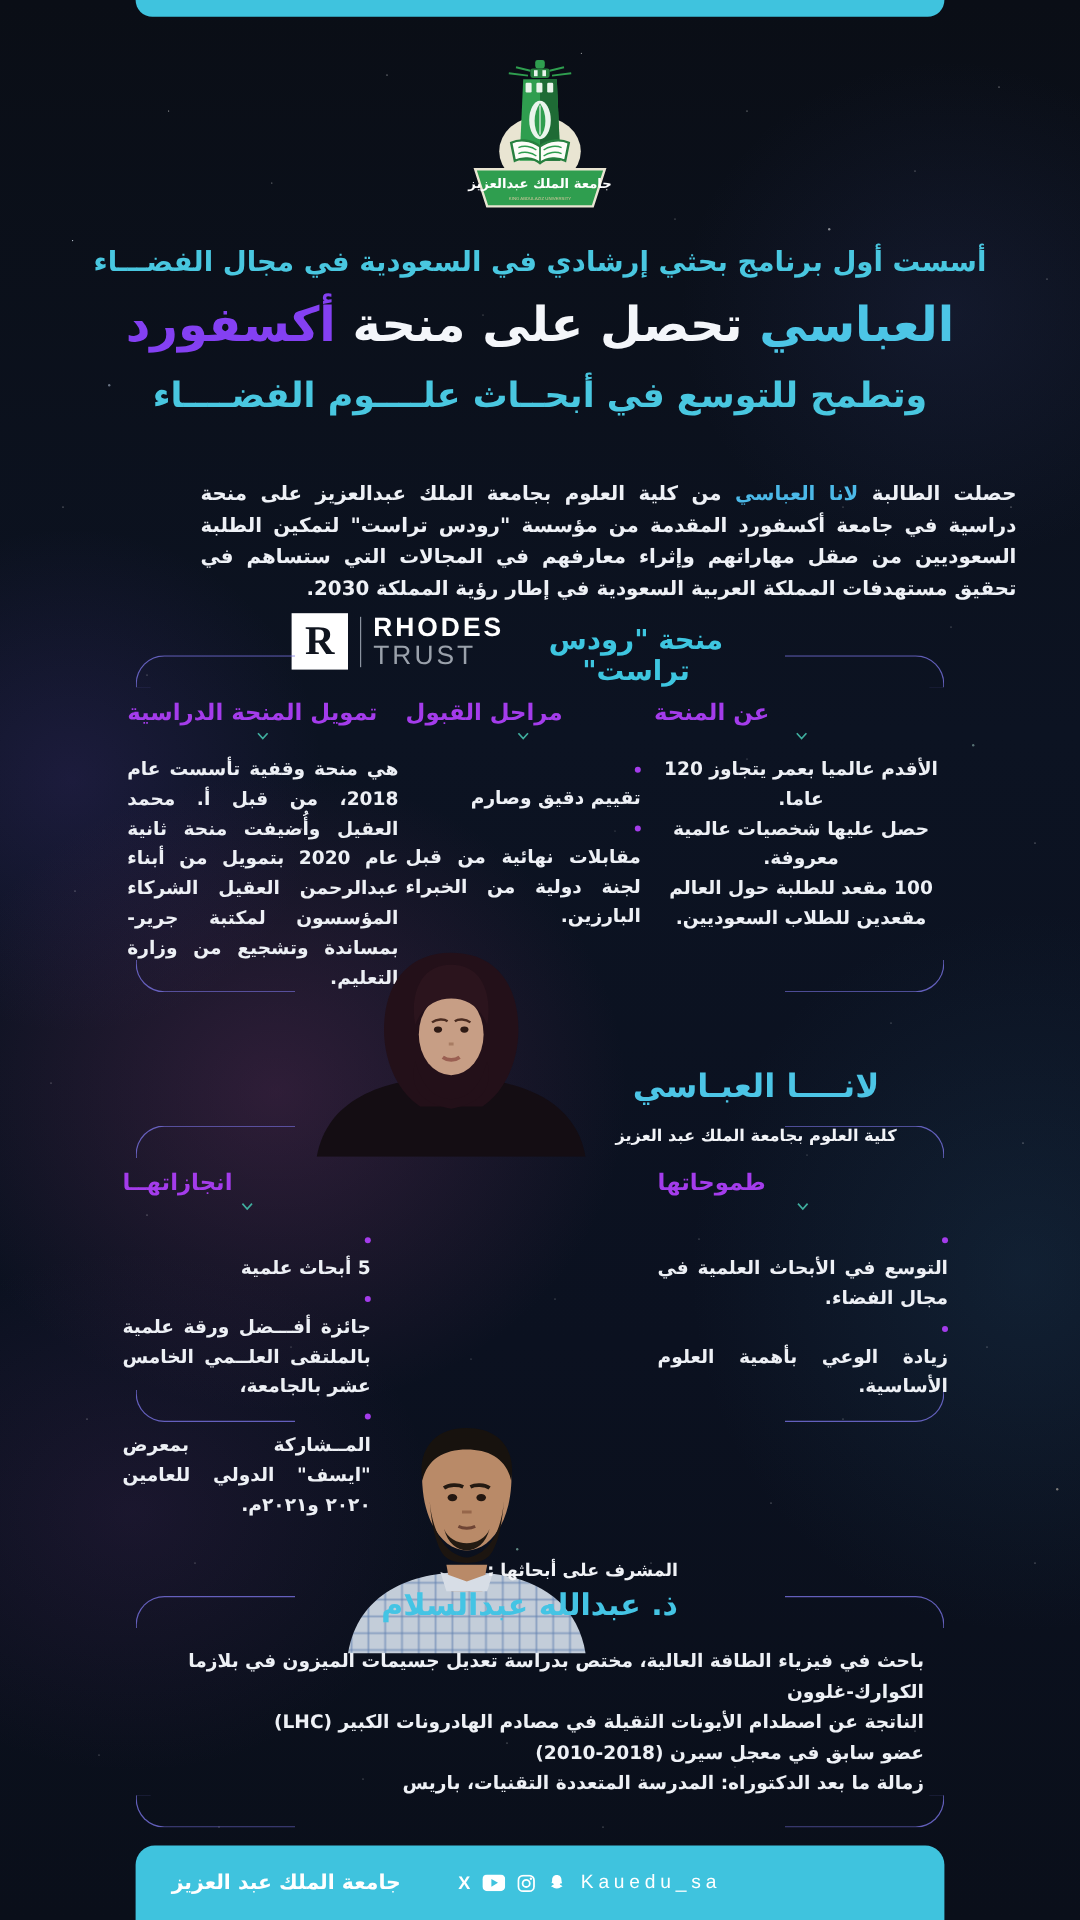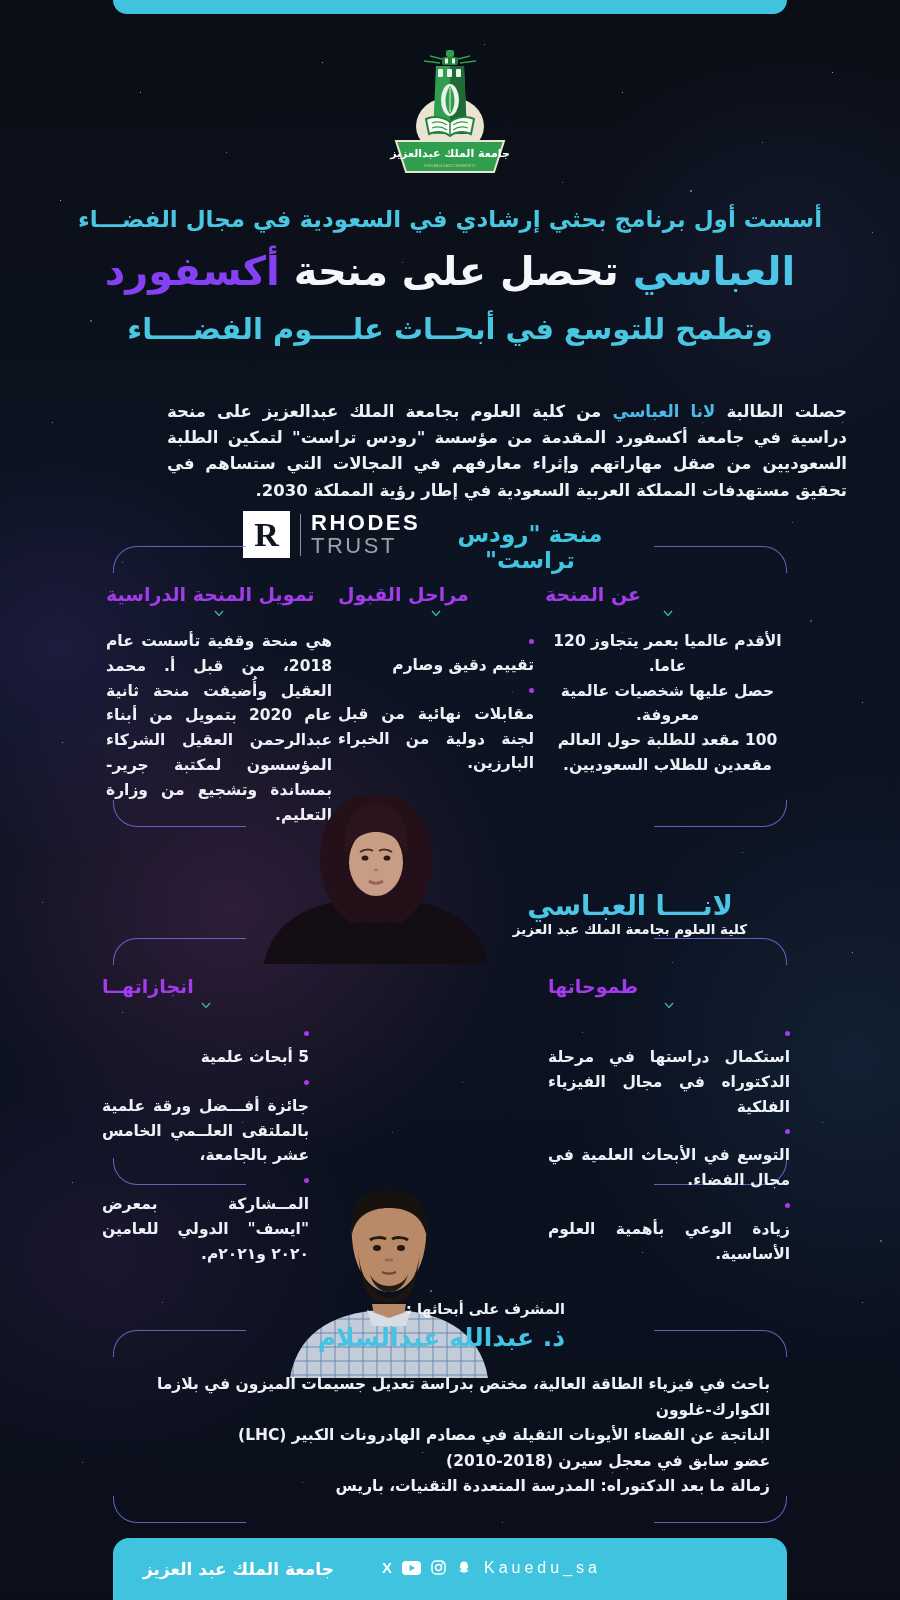--- a/index.html
+++ b/index.html
@@ -33,21 +33,21 @@
     672px 962px rgba(255,255,255,.4),742px 852px rgba(255,255,255,.5),622px 632px rgba(255,255,255,.4),
     512px 692px rgba(255,255,255,.35),332px 892px rgba(255,255,255,.4);}
   .stars2{position:absolute;top:0;left:0;width:2px;height:2px;border-radius:50%;background:transparent;
     box-shadow:690px 190px rgba(255,255,255,.5),90px 320px rgba(220,235,255,.45),810px 620px rgba(200,255,240,.4),
     430px 1540px rgba(255,255,255,.45),250px 690px rgba(255,230,240,.35),880px 1240px rgba(255,240,220,.45),
     300px 1560px rgba(255,255,255,.4),430px 1290px rgba(180,255,230,.5);}
 
   .topbar{position:absolute;left:113px;top:0;width:674px;height:14px;background:#3fc3de;border-radius:0 0 14px 14px;}
   .footbar{position:absolute;left:113px;top:1538px;width:674px;height:62px;background:#3fc3de;border-radius:16px 16px 0 0;
     display:flex;align-items:center;justify-content:center;}
-  .footcontent{display:flex;align-items:flex-start;transform:translateX(-78px);direction:ltr;}
+  .footcontent{display:flex;align-items:center;transform:translateX(-78px);direction:ltr;}
   .foot-uni{color:#fff;font-weight:bold;font-size:17px;direction:rtl;}
   .foot-icons{display:flex;align-items:center;gap:10px;margin-left:48px;}
   .foot-handle{color:#fff;font-family:"Liberation Sans",sans-serif;font-size:16px;letter-spacing:4px;margin-left:12px;}
 
   .kau-logo{position:absolute;left:380px;top:48px;width:140px;height:132px;}
 
   .headline{position:absolute;left:0;top:206px;width:900px;text-align:center;direction:rtl;}
   .hl1{color:#49c7e0;font-size:23px;font-weight:bold;letter-spacing:.2px;}
   .hl2{margin-top:16px;font-size:40px;font-weight:bold;color:#f4f6fa;}
   .hl2 .name{color:#4cc5e6;}
@@ -80,21 +80,21 @@
   .col-body{margin-top:12px;color:#edf0f5;font-size:15.5px;line-height:1.6;font-weight:bold;}
   .t-just{text-align:justify;}
   .t-center{text-align:center;}
   .bullet-item{display:flex;gap:9px;align-items:flex-start;flex-direction:column;}
   .bullet-item .dot{flex:none;width:5px;height:5px;border-radius:50%;background:#a43ceb;margin-top:10px;}
   .bullet-item .bi-text{flex:1;text-align:justify;}
 
   .lana-photo{position:absolute;left:250px;top:792px;width:252px;height:172px;}
   .lana-id{position:absolute;left:495px;top:890px;width:270px;text-align:center;direction:rtl;}
   .lana-name{color:#4cc5e6;font-size:27px;font-weight:bold;}
-  .lana-sub{margin-top:0;color:#f2f4f8;font-size:13.5px;font-weight:bold;}
+  .lana-sub{margin-top:18px;color:#f2f4f8;font-size:13.5px;font-weight:bold;}
 
   .sup-photo{position:absolute;left:272px;top:1186px;width:235px;height:192px;}
   .sup-id{position:absolute;left:250px;top:1301px;width:315px;direction:rtl;text-align:right;}
   .sup-label{color:#f0f2f6;font-size:14.5px;font-weight:bold;}
   .sup-name{margin-top:6px;color:#44c4e4;font-size:25px;font-weight:bold;}
   .sup-bio{position:absolute;left:105px;top:1372px;width:665px;direction:rtl;text-align:right;
     color:#eef1f6;font-size:15.5px;line-height:1.65;font-weight:bold;}
 
   .icon-x{color:#fff;font-family:"Liberation Sans",sans-serif;font-weight:bold;font-size:15px;}
 </style>
@@ -227,24 +227,20 @@
   <div class="corner c-tr" style="right:113px;top:938px;"></div>
   <div class="corner c-bl" style="left:113px;top:1158px;"></div>
   <div class="corner c-br" style="right:113px;top:1158px;"></div>
 
   <div class="col" style="left:548px;top:975px;width:242px;">
     <div class="col-title">طموحاتها</div>
     <svg class="chev" viewBox="0 0 10 7">
         <polyline points="1,1 5,5.5 9,1" stroke="#3fae9e" stroke-width="1.4" fill="none"></polyline>
       </svg>
     <div class="col-body bullets">
-      <div class="bullet-item">
-          <span class="dot"></span>
-          <span class="bi-text">استكمال دراستها في مرحلة الدكتوراه في مجال الفيزياء الفلكية</span>
-        </div>
       <div class="bullet-item">
           <span class="dot"></span>
           <span class="bi-text">التوسع في الأبحاث العلمية في مجال الفضاء.</span>
         </div>
       <div class="bullet-item">
           <span class="dot"></span>
           <span class="bi-text">زيادة الوعي بأهمية العلوم الأساسية.</span>
         </div>
     </div>
   </div>
@@ -299,21 +295,21 @@
     <div class="sup-name">ذ. عبدالله عبدالسلام</div>
   </div>
 
   <div class="corner c-tl" style="left:113px;top:1330px;"></div>
   <div class="corner c-tr" style="right:113px;top:1330px;"></div>
   <div class="corner c-bl" style="left:113px;top:1496px;"></div>
   <div class="corner c-br" style="right:113px;top:1496px;"></div>
 
   <div class="sup-bio">
     <div>باحث في فيزياء الطاقة العالية، مختص بدراسة تعديل جسيمات الميزون في بلازما الكوارك-غلوون</div>
-    <div>الناتجة عن الفضاء الأيونات الثقيلة في مصادم الهادرونات الكبير (LHC)</div>
+    <div>الناتجة عن اصطدام الأيونات الثقيلة في مصادم الهادرونات الكبير (LHC)</div>
     <div>عضو سابق في معجل سيرن (2018-2010)</div>
     <div>زمالة ما بعد الدكتوراه: المدرسة المتعددة التقنيات، باريس</div>
   </div>
 
   <div class="footbar">
     <div class="footcontent">
       <span class="foot-uni">جامعة الملك عبد العزيز</span>
       <span class="foot-icons">
         <span class="icon-x">X</span>
         <svg width="19" height="14" viewBox="0 0 19 14">

